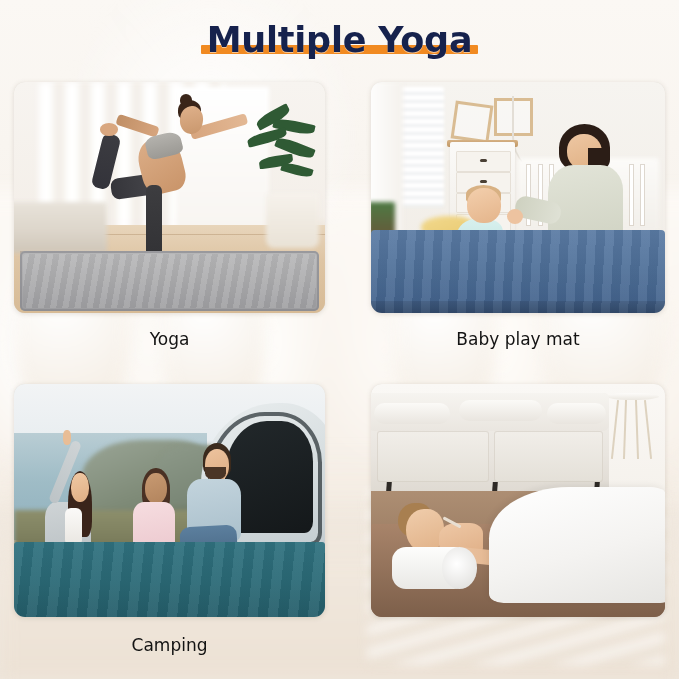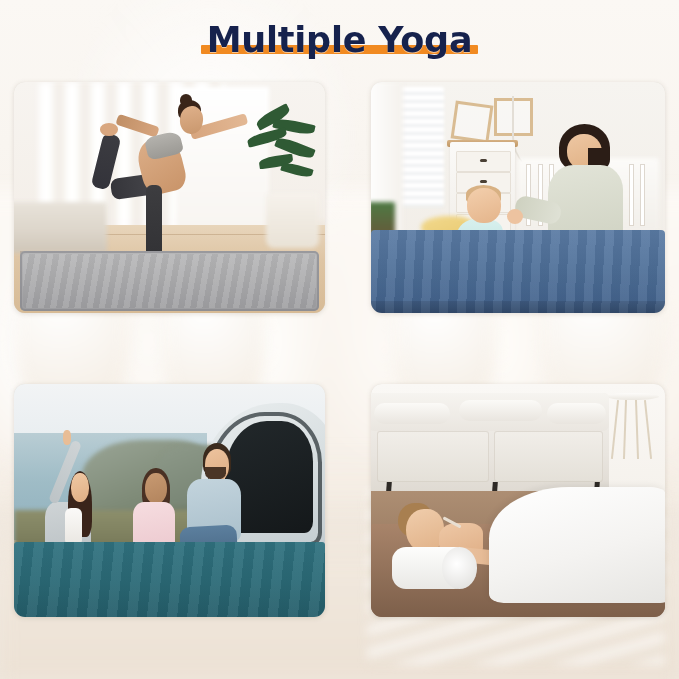--- a/index.html
+++ b/index.html
@@ -329,20 +329,21 @@
         <div class="yf-hair"></div>
         <div class="yf-head"></div>
         <div class="yf-bun"></div>
       </div>
 
       <div class="y-mat">
         <div class="y-mat-tex"></div>
       </div>
     </div>
   </div>
+  <div class="caption" id="cap-yoga">Yoga</div>
 
   <div class="cell" id="cell-baby">
     <div class="photo">
       <div class="b-wall"></div>
       <div class="b-win soft"></div>
       <div class="b-curtain softer"></div>
 
       <div class="b-hex" style="left:28%;top:9%;width:11%;height:14%;transform:rotate(8deg);"></div>
       <div class="b-hex" style="left:42%;top:7%;width:11%;height:14%;"></div>
       <div class="b-cord"></div>
@@ -385,20 +386,21 @@
         <div class="bb-hair"></div>
         <div class="bb-head"></div>
       </div>
 
       <div class="b-mat">
         <div class="b-mat-tex"></div>
         <div class="b-mat-edge"></div>
       </div>
     </div>
   </div>
+  <div class="caption" id="cap-baby">Baby play mat</div>
 
   <div class="cell" id="cell-camping">
     <div class="photo">
       <div class="c-sky"></div>
       <div class="c-sea"></div>
       <div class="c-cliff soft"></div>
       <div class="c-cliff2 soft"></div>
       <div class="c-grass soft"></div>
 
       <div class="c-tent"></div>
@@ -434,20 +436,21 @@
         <div class="cp-leg" style="left:-2%;top:58%;width:66%;height:18%;transform:rotate(-3deg);"></div>
         <div class="cp-shoe" style="left:4%;top:74%;width:26%;height:13%;"></div>
         <div class="cp-shoe" style="left:32%;top:76%;width:26%;height:13%;"></div>
       </div>
 
       <div class="c-mat">
         <div class="c-mat-tex"></div>
       </div>
     </div>
   </div>
+  <div class="caption" id="cap-camping">Camping</div>
 
   <div class="cell" id="cell-guests">
     <div class="photo">
       <div class="g-wall"></div>
 
       <div class="g-table">
         <div class="g-table-top"></div>
         <div class="g-table-leg" style="left:14%;transform:rotate(6deg);"></div>
         <div class="g-table-leg" style="left:34%;transform:rotate(2deg);"></div>
         <div class="g-table-leg" style="left:56%;transform:rotate(-2deg);"></div>

